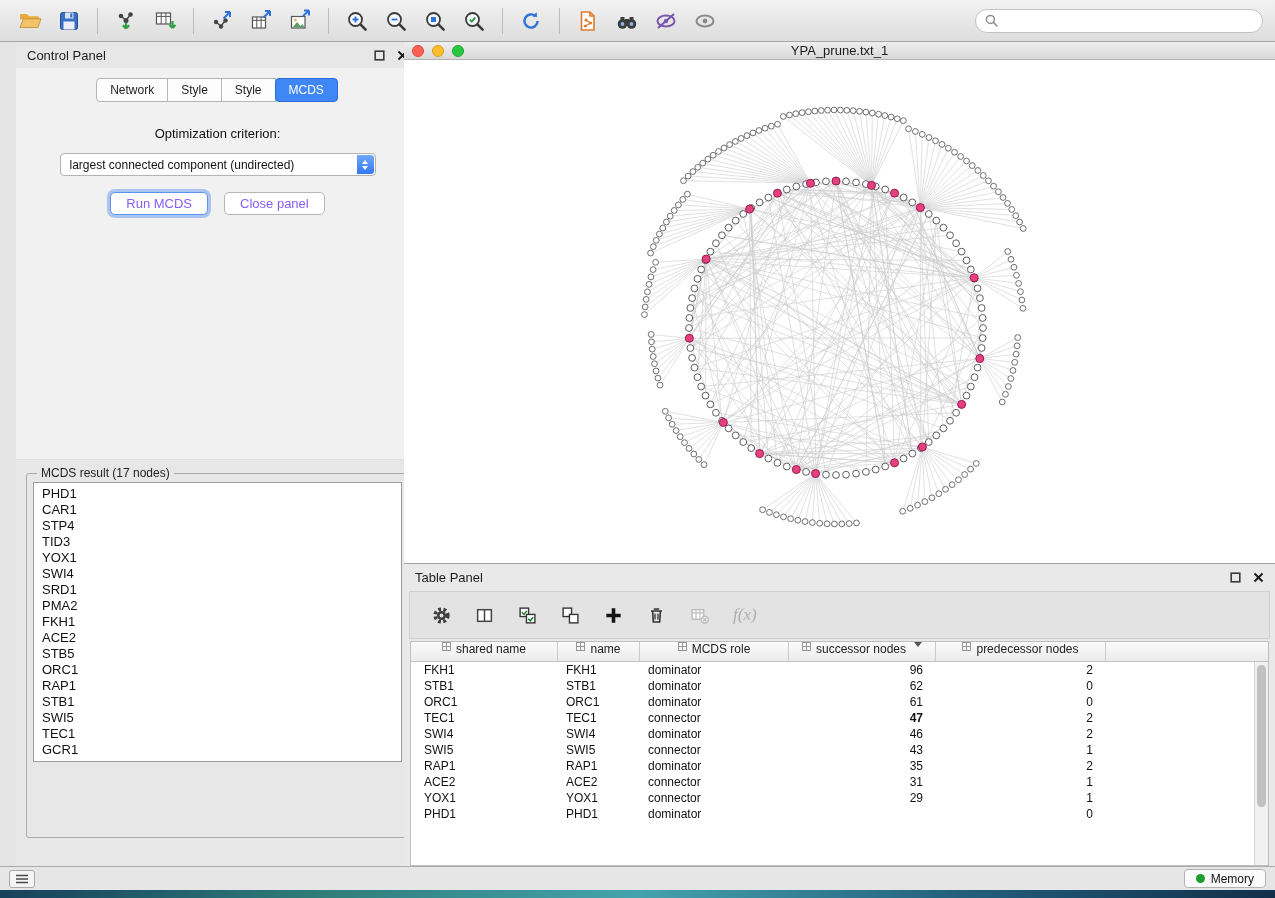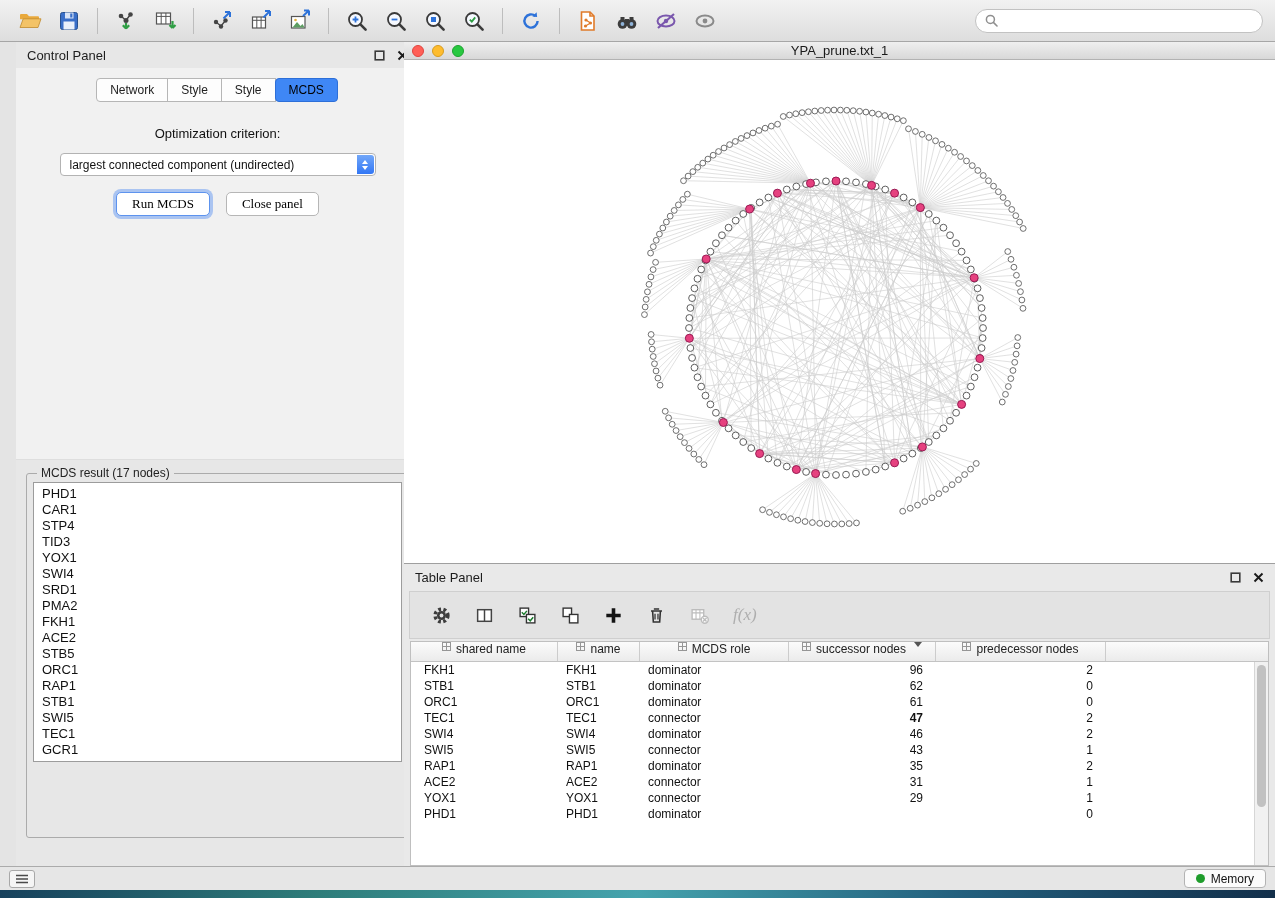--- a/index.html
+++ b/index.html
@@ -19,28 +19,28 @@
   .ph-icons{margin-left:auto;display:flex;gap:12px;align-items:center}
   .ph-icons svg{display:block}
 
   
   .control-panel{position:absolute;top:42px;left:16px;width:404px;height:824px;background:#e7e7e7;border-right:1px solid #9f9f9f;display:flex;flex-direction:column}
   .cp-top{height:392px;background:#f1f1f1;border-bottom:1px solid #dedede;padding-top:6px}
   .seg-tabs{display:flex;justify-content:center;margin:4px 16px 0}
   .seg-tab{font-size:12px;padding:4px 13px;background:#fdfdfd;border:1px solid #b6b6b6;margin-left:-1px;color:#222;cursor:pointer;font-family:"Liberation Sans",sans-serif}
   .seg-tab:first-child{border-radius:4px 0 0 4px}
   .seg-tab:last-child{border-radius:0 4px 4px 0}
-  .seg-tab.active{background:#3f87f5;border-color:#2d6fd8;color:#000000;border-radius:4px;position:relative;z-index:1}
+  .seg-tab.active{background:#3f87f5;border-color:#2d6fd8;color:#ffffff;border-radius:4px;position:relative;z-index:1}
   .opt-label{text-align:center;font-size:13px;color:#111;margin-top:24px}
   .dropdown{width:316px;margin:12px auto 0;height:23px;background:#fff;border:1px solid #b3b3b3;border-radius:4px;display:flex;align-items:center;font-size:12px;color:#111;padding-left:9px;position:relative;cursor:pointer}
   .dd-stepper{position:absolute;right:1px;top:1px;bottom:1px;width:17px;background:linear-gradient(#72a7f9,#3277f5);border-radius:0 3px 3px 0;display:flex;flex-direction:column;align-items:center;justify-content:center;gap:2px}
   .dd-up{width:0;height:0;border-left:3.5px solid transparent;border-right:3.5px solid transparent;border-bottom:4px solid #fff}
   .dd-down{width:0;height:0;border-left:3.5px solid transparent;border-right:3.5px solid transparent;border-top:4px solid #fff}
   .btn-row{display:flex;justify-content:center;gap:16px;margin-top:16px}
-  .mac-btn{font-size:13px;padding:3px 15px;background:#fff;border:1px solid #b6b6b6;border-radius:5px;color:#000000;cursor:pointer;font-family:Liberation Serif, serif}
+  .mac-btn{font-size:13px;padding:3px 15px;background:#fff;border:1px solid #b6b6b6;border-radius:5px;color:#8b5cf6;cursor:pointer;font-family:Liberation Sans, sans-serif}
   .mac-btn.focused{border-color:#5d93ee;box-shadow:0 0 0 3px rgba(111,159,240,.55)}
   .result-box{margin:6px 10px 0;height:372px;border:1px solid #ababab;border-radius:3px;padding:2px 6px 8px}
   .result-box legend{font-size:12px;color:#222;padding:0 4px;margin-left:4px}
   .result-list{background:#fff;border:1px solid #9c9c9c;height:100%;overflow:hidden;padding:3px 0}
   .result-item{font-size:13px;height:16px;line-height:16px;padding-left:8px;color:#111;cursor:default}
 
   
   .network-panel{position:absolute;top:42px;left:404px;width:871px;height:522px;background:#fff;border-bottom:1px solid #9f9f9f}
   .net-titlebar{height:18px;background:linear-gradient(#efefef,#d8d8d8);border-bottom:1px solid #b2b2b2;display:flex;align-items:center;padding:0 8px;position:relative}
   .tl{width:12px;height:12px;border-radius:50%;margin-right:8px;flex:0 0 auto}

